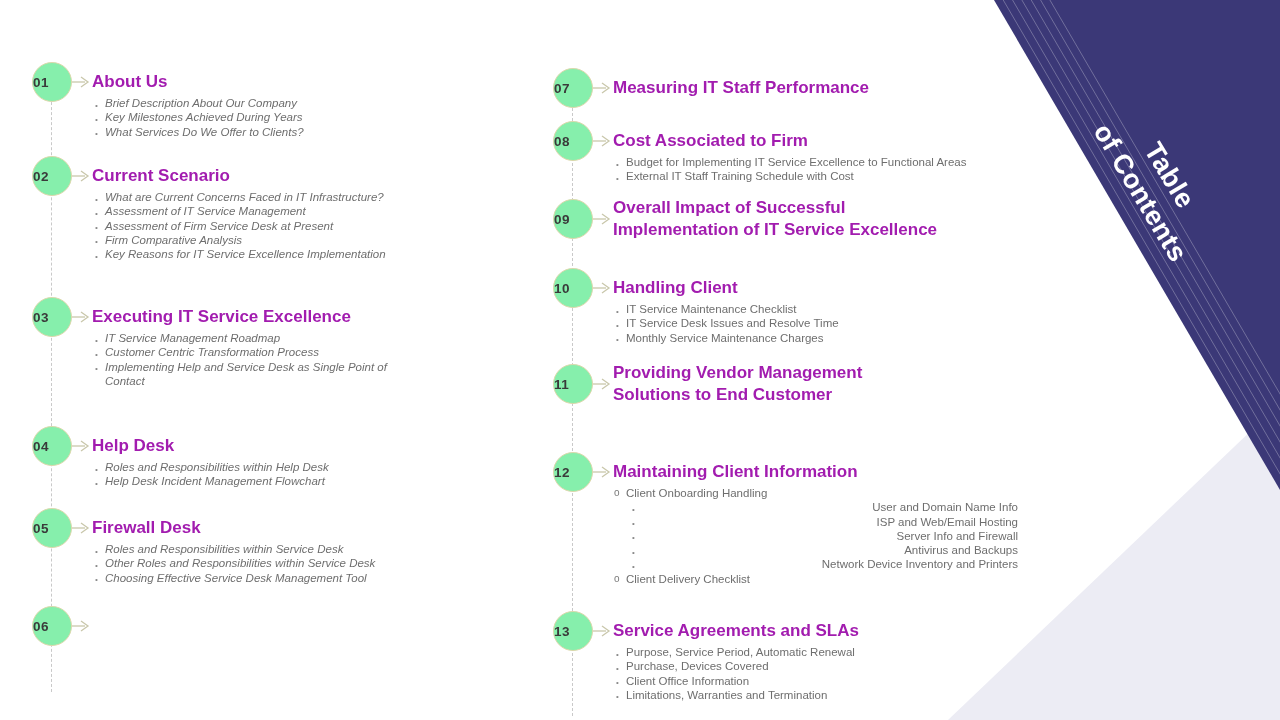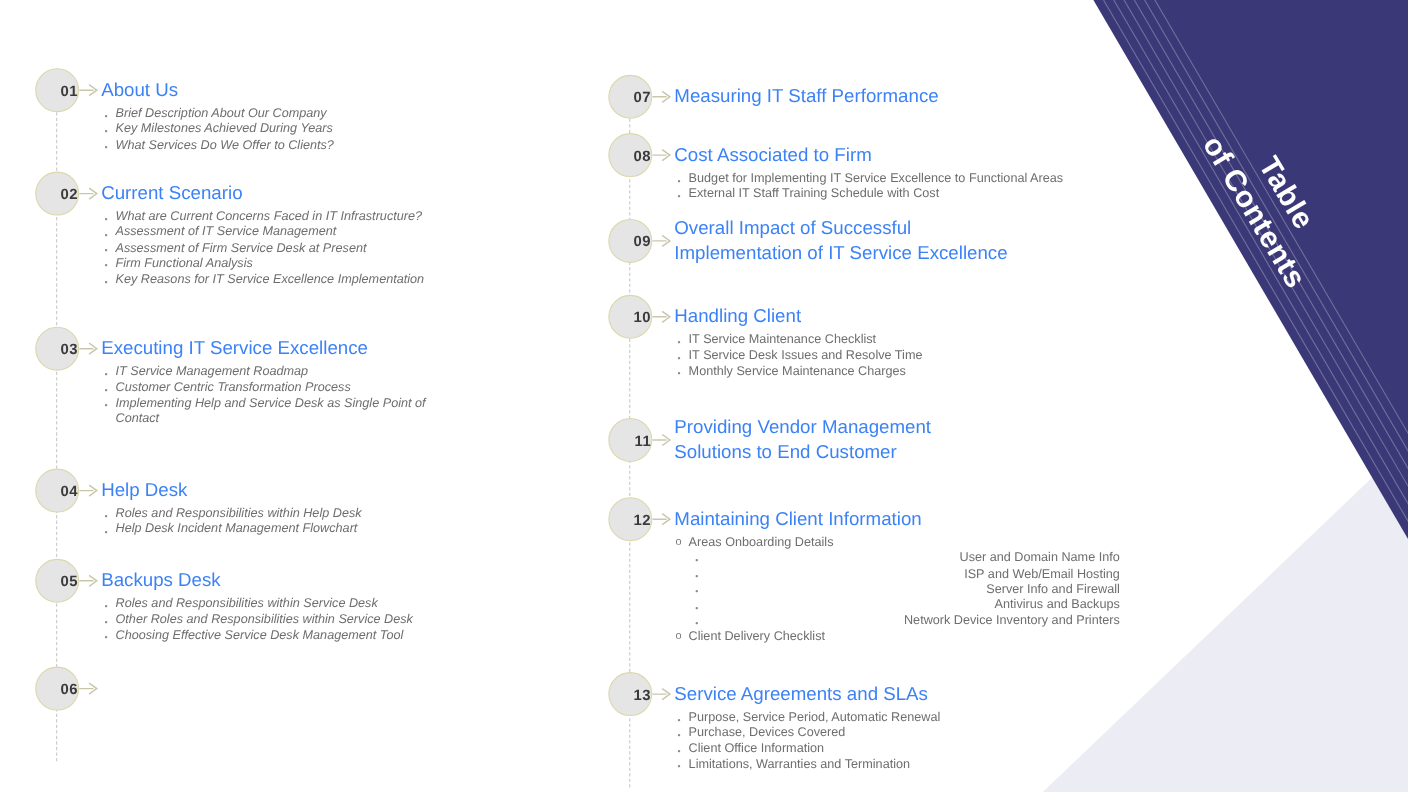--- a/index.html
+++ b/index.html
@@ -18,30 +18,30 @@
     white-space:pre-line;
   }
   
   .timeline-line{position:absolute;width:0;border-left:1px dashed #c9c9c9;z-index:1;}
   .timeline-line.left{left:51px;top:82px;height:610px;}
   .timeline-line.right{left:572px;top:88px;height:628px;}
   
   .section{position:absolute;z-index:2;}
   .num-circle{
     position:absolute;left:0;top:0;width:38px;height:38px;border-radius:50%;
-    background:#e5e5e5;border:1px solid #dbd8ab;
-    display:flex;align-items:center;justify-content:flex-end;
+    background:#86efac;border:1px solid #dbd8ab;
+    display:flex;align-items:center;justify-content:flex-start;
     font-size:13.5px;font-weight:700;color:#3a3a3a;letter-spacing:.5px;
   }
   .arrow-icon{position:absolute;left:40px;top:13px;}
   .text-block{margin-left:60px;}
   .section.left  .text-block{width:330px;}
   .section.right .text-block{width:420px;}
   .title{
-    font-size:17px;font-weight:400;color:#3b82f6;
+    font-size:17px;font-weight:700;color:#a21caf;
     line-height:24px;margin-top:8px;white-space:pre-line;
   }
   .title.two-line{line-height:22px;margin-top:-2px;}
   ul.items{margin:2px 0 0;padding:0;list-style:none;}
   .section.left  ul.items{width:318px;font-style:italic;}
   .section.right ul.items{width:405px;}
   ul.items li{
     position:relative;padding-left:13px;
     font-size:11.5px;line-height:14.3px;color:#6e6e6e;
   }
@@ -107,21 +107,21 @@
       <span class="arrow-icon"><svg width="20" height="14" viewBox="0 0 20 14">
           <path d="M0 7 H13" stroke="#c9c7ab" stroke-width="1.3" fill="none"></path>
           <path d="M9 2 L16 7 L9 12" stroke="#c9c7ab" stroke-width="1.3" fill="none"></path>
         </svg></span>
       <div class="text-block">
         <div class="title">Current Scenario</div>
         <ul class="items">
           <li class="li-1">What are Current Concerns Faced in IT Infrastructure?</li>
           <li class="li-1">Assessment of IT Service Management</li>
           <li class="li-1">Assessment of Firm Service Desk at Present</li>
-          <li class="li-1">Firm Functional Analysis</li>
+          <li class="li-1">Firm Comparative Analysis</li>
           <li class="li-1">Key Reasons for IT Service Excellence Implementation</li>
         </ul>
       </div>
     </div>
     <div class="section left" style="left: 32px; top: 297px;">
       <div class="num-circle">
         <span>03</span>
       </div>
       <span class="arrow-icon"><svg width="20" height="14" viewBox="0 0 20 14">
           <path d="M0 7 H13" stroke="#c9c7ab" stroke-width="1.3" fill="none"></path>
@@ -154,21 +154,21 @@
     </div>
     <div class="section left" style="left: 32px; top: 508px;">
       <div class="num-circle">
         <span>05</span>
       </div>
       <span class="arrow-icon"><svg width="20" height="14" viewBox="0 0 20 14">
           <path d="M0 7 H13" stroke="#c9c7ab" stroke-width="1.3" fill="none"></path>
           <path d="M9 2 L16 7 L9 12" stroke="#c9c7ab" stroke-width="1.3" fill="none"></path>
         </svg></span>
       <div class="text-block">
-        <div class="title">Backups Desk</div>
+        <div class="title">Firewall Desk</div>
         <ul class="items">
           <li class="li-1">Roles and Responsibilities within Service Desk</li>
           <li class="li-1">Other Roles and Responsibilities within Service Desk</li>
           <li class="li-1">Choosing Effective Service Desk Management Tool</li>
         </ul>
       </div>
     </div>
     <div class="section left" style="left: 32px; top: 606px;">
       <div class="num-circle">
         <span>06</span>
@@ -229,21 +229,21 @@
         </svg></span>
       <div class="text-block">
         <div class="title">Handling Client</div>
         <ul class="items">
           <li class="li-1">IT Service Maintenance Checklist</li>
           <li class="li-1">IT Service Desk Issues and Resolve Time</li>
           <li class="li-1">Monthly Service Maintenance Charges</li>
         </ul>
       </div>
     </div>
-    <div class="section right" style="left: 553px; top: 380px;">
+    <div class="section right" style="left: 553px; top: 364px;">
       <div class="num-circle">
         <span>11</span>
       </div>
       <span class="arrow-icon"><svg width="20" height="14" viewBox="0 0 20 14">
           <path d="M0 7 H13" stroke="#c9c7ab" stroke-width="1.3" fill="none"></path>
           <path d="M9 2 L16 7 L9 12" stroke="#c9c7ab" stroke-width="1.3" fill="none"></path>
         </svg></span>
       <div class="text-block">
         <div class="title two-line">Providing Vendor Management
 Solutions to End Customer</div>
@@ -253,21 +253,21 @@
       <div class="num-circle">
         <span>12</span>
       </div>
       <span class="arrow-icon"><svg width="20" height="14" viewBox="0 0 20 14">
           <path d="M0 7 H13" stroke="#c9c7ab" stroke-width="1.3" fill="none"></path>
           <path d="M9 2 L16 7 L9 12" stroke="#c9c7ab" stroke-width="1.3" fill="none"></path>
         </svg></span>
       <div class="text-block">
         <div class="title">Maintaining Client Information</div>
         <ul class="items">
-          <li class="li-2">Areas Onboarding Details</li>
+          <li class="li-2">Client Onboarding Handling</li>
           <li class="li-3">User and Domain Name Info</li>
           <li class="li-3">ISP and Web/Email Hosting</li>
           <li class="li-3">Server Info and Firewall</li>
           <li class="li-3">Antivirus and Backups</li>
           <li class="li-3">Network Device Inventory and Printers</li>
           <li class="li-2">Client Delivery Checklist</li>
         </ul>
       </div>
     </div>
     <div class="section right" style="left: 553px; top: 611px;">

